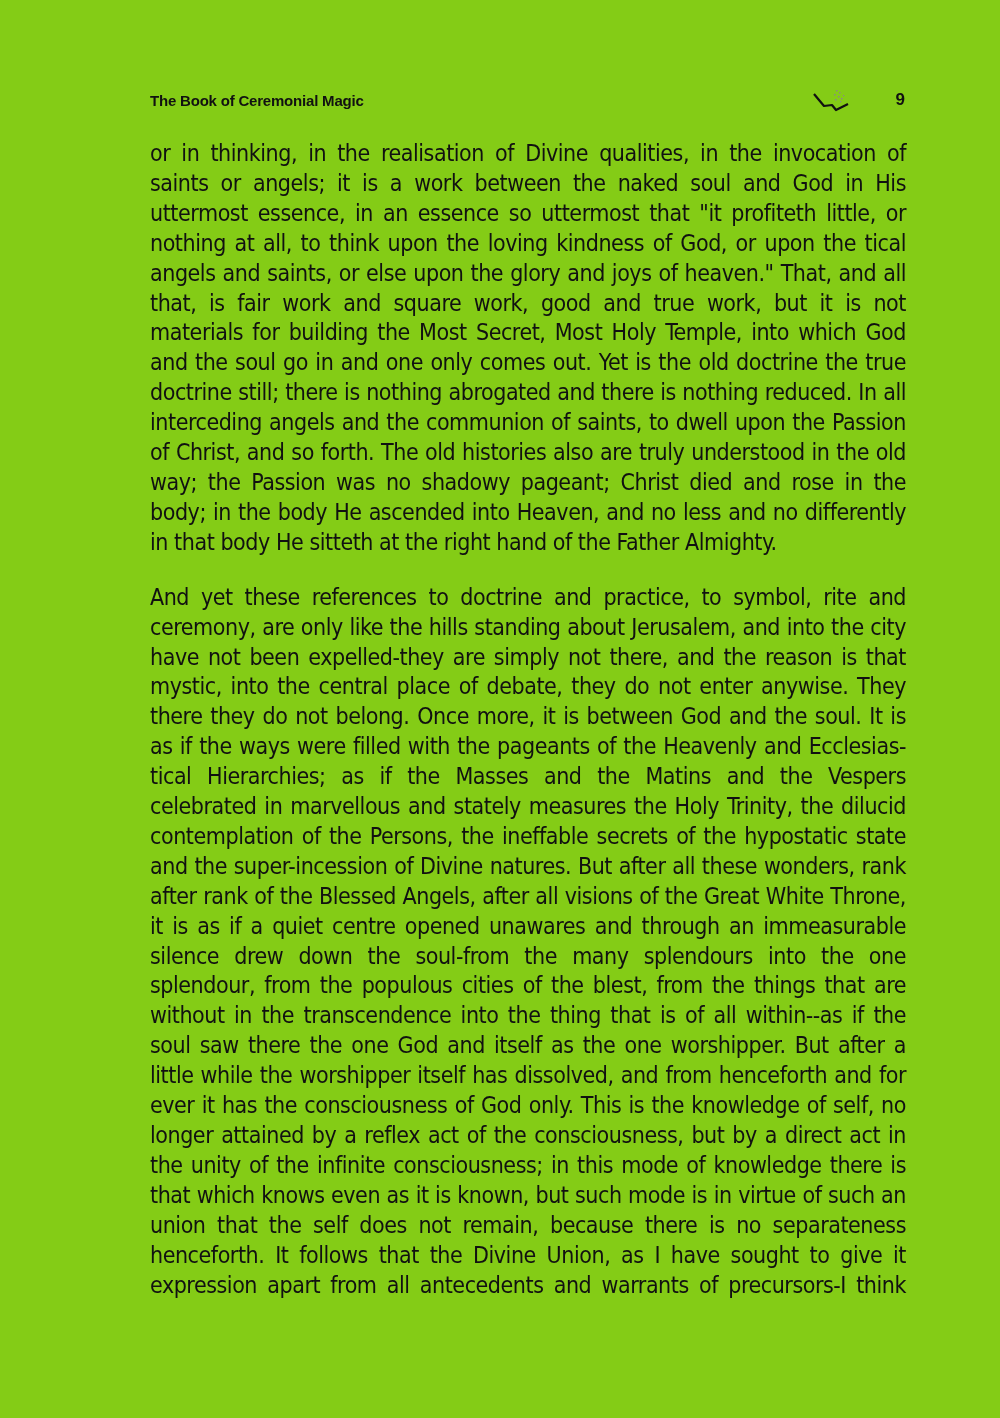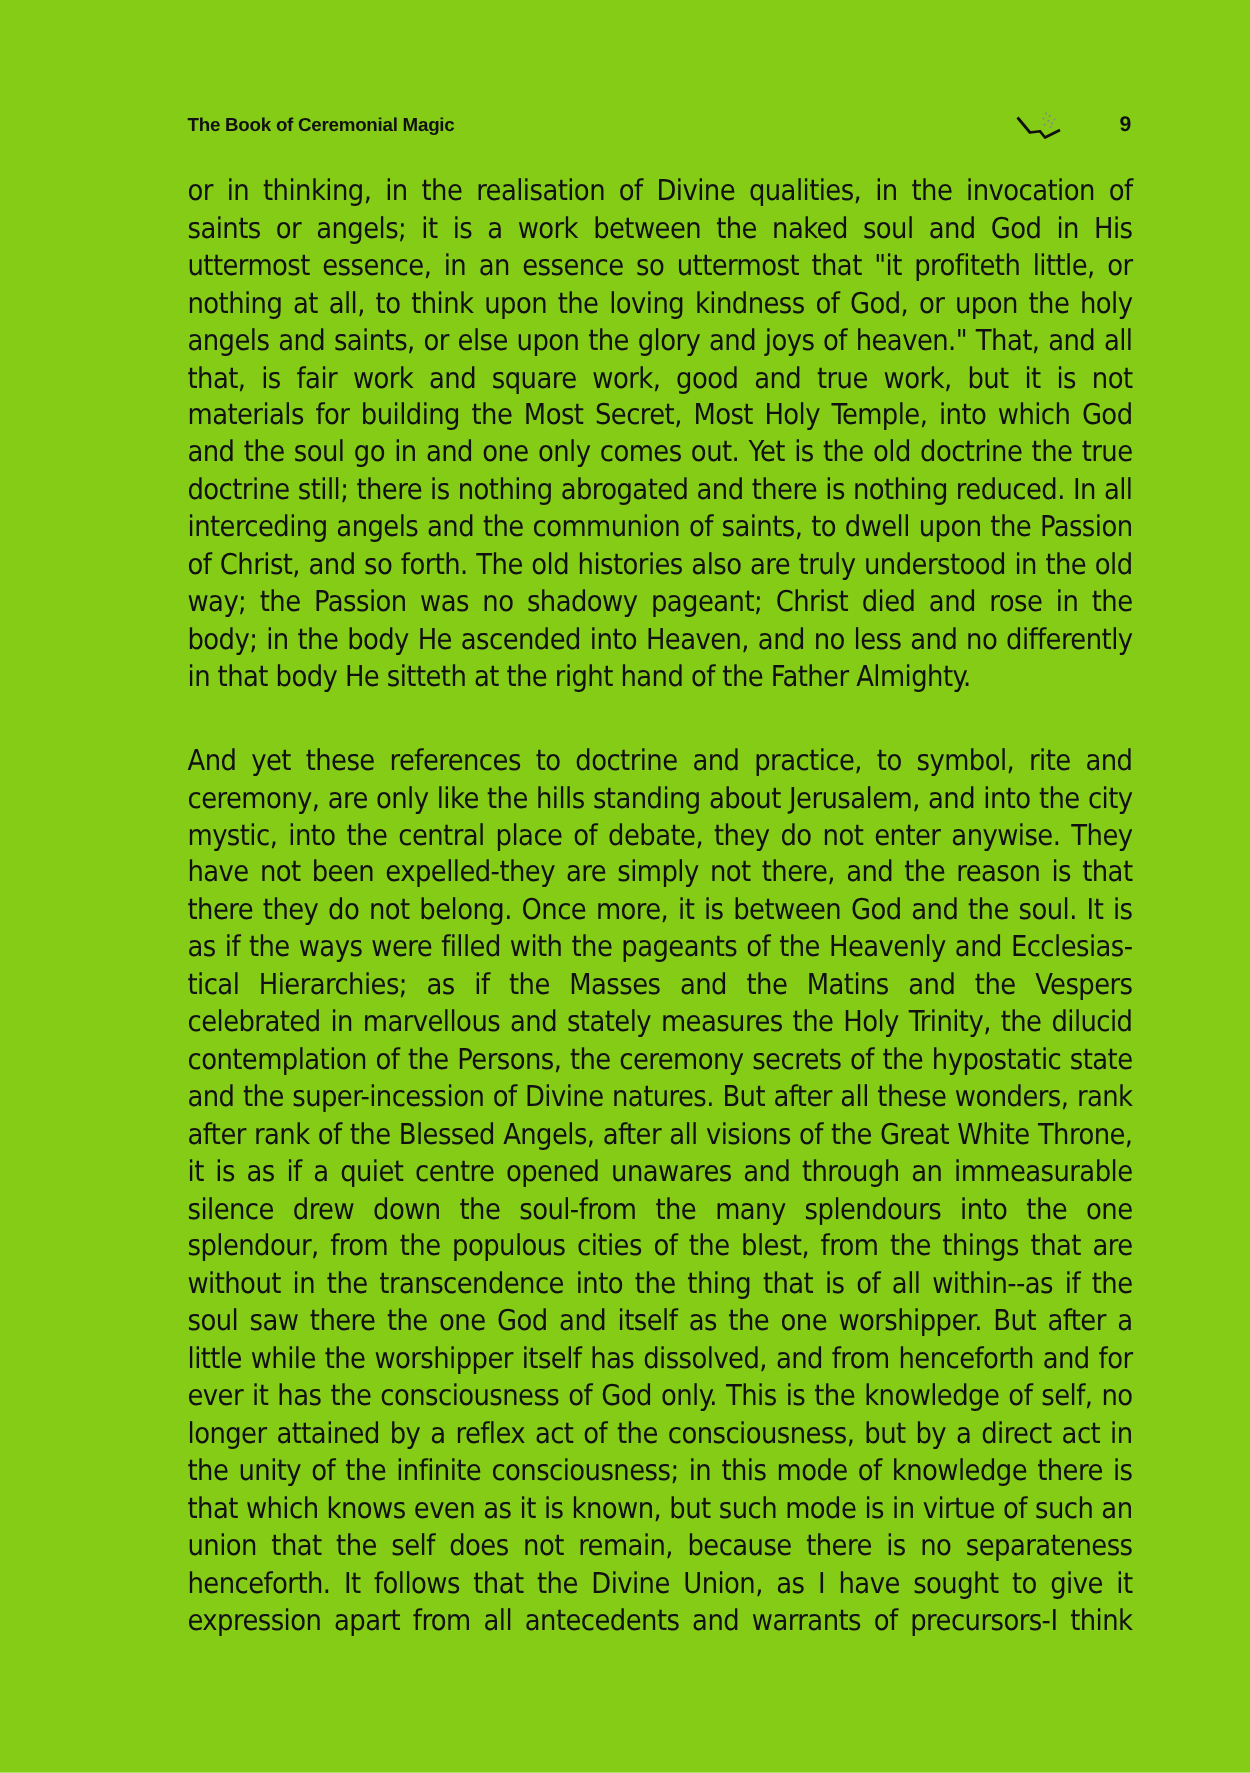--- a/index.html
+++ b/index.html
@@ -21,21 +21,21 @@
       font-family: "Liberation Sans", sans-serif; font-weight: bold; font-size: 17px; color: #111;
     }
     .body-text {
       position: absolute; left: 150px; top: 139px; width: 756px;
       font-family: "DejaVu Sans Condensed", "DejaVu Sans", sans-serif;
       font-stretch: condensed;
       font-size: 23px; line-height: 29.9px; color: #111;
       text-align: justify;
     }
     .para { margin: 0; }
-    .para + .para { margin-top: 37px; }
+    .para + .para { margin-top: 25px; }
     .line { display: block; text-align: justify; text-align-last: justify; white-space: nowrap; letter-spacing: -0.45px; }
     .line.last { text-align-last: left; }
   </style>
 </head>
 <body>
 
 <div class="page">
   <div class="header">
     <span class="running-title">The Book of Ceremonial Magic</span>
     <span class="book-icon">
@@ -54,42 +54,42 @@
       </svg>
     </span>
     <span class="page-number">9</span>
   </div>
 
   <div class="body-text">
     <p class="para">
       <span class="line">or in thinking, in the realisation of Divine qualities, in the invocation of</span>
       <span class="line">saints or angels; it is a work between the naked soul and God in His</span>
       <span class="line">uttermost essence, in an essence so uttermost that "it profiteth little, or</span>
-      <span class="line">nothing at all, to think upon the loving kindness of God, or upon the holy</span>
+      <span class="line">nothing at all, to think upon the loving kindness of God, or upon the tical</span>
       <span class="line">angels and saints, or else upon the glory and joys of heaven." That, and all</span>
       <span class="line">that, is fair work and square work, good and true work, but it is not</span>
       <span class="line">materials for building the Most Secret, Most Holy Temple, into which God</span>
       <span class="line">and the soul go in and one only comes out. Yet is the old doctrine the true</span>
       <span class="line">doctrine still; there is nothing abrogated and there is nothing reduced. In all</span>
       <span class="line">interceding angels and the communion of saints, to dwell upon the Passion</span>
       <span class="line">of Christ, and so forth. The old histories also are truly understood in the old</span>
       <span class="line">way; the Passion was no shadowy pageant; Christ died and rose in the</span>
       <span class="line">body; in the body He ascended into Heaven, and no less and no differently</span>
       <span class="line last">in that body He sitteth at the right hand of the Father Almighty.</span>
     </p>
     <p class="para">
       <span class="line">And yet these references to doctrine and practice, to symbol, rite and</span>
       <span class="line">ceremony, are only like the hills standing about Jerusalem, and into the city</span>
+      <span class="line">have not been expelled-they are simply not there, and the reason is that</span>
       <span class="line">mystic, into the central place of debate, they do not enter anywise. They</span>
-      <span class="line">have not been expelled-they are simply not there, and the reason is that</span>
       <span class="line">there they do not belong. Once more, it is between God and the soul. It is</span>
       <span class="line">as if the ways were filled with the pageants of the Heavenly and Ecclesias-</span>
       <span class="line">tical Hierarchies; as if the Masses and the Matins and the Vespers</span>
       <span class="line">celebrated in marvellous and stately measures the Holy Trinity, the dilucid</span>
-      <span class="line">contemplation of the Persons, the ceremony secrets of the hypostatic state</span>
+      <span class="line">contemplation of the Persons, the ineffable secrets of the hypostatic state</span>
       <span class="line">and the super-incession of Divine natures. But after all these wonders, rank</span>
       <span class="line">after rank of the Blessed Angels, after all visions of the Great White Throne,</span>
       <span class="line">it is as if a quiet centre opened unawares and through an immeasurable</span>
       <span class="line">silence drew down the soul-from the many splendours into the one</span>
       <span class="line">splendour, from the populous cities of the blest, from the things that are</span>
       <span class="line">without in the transcendence into the thing that is of all within--as if the</span>
       <span class="line">soul saw there the one God and itself as the one worshipper. But after a</span>
       <span class="line">little while the worshipper itself has dissolved, and from henceforth and for</span>
       <span class="line">ever it has the consciousness of God only. This is the knowledge of self, no</span>
       <span class="line">longer attained by a reflex act of the consciousness, but by a direct act in</span>

